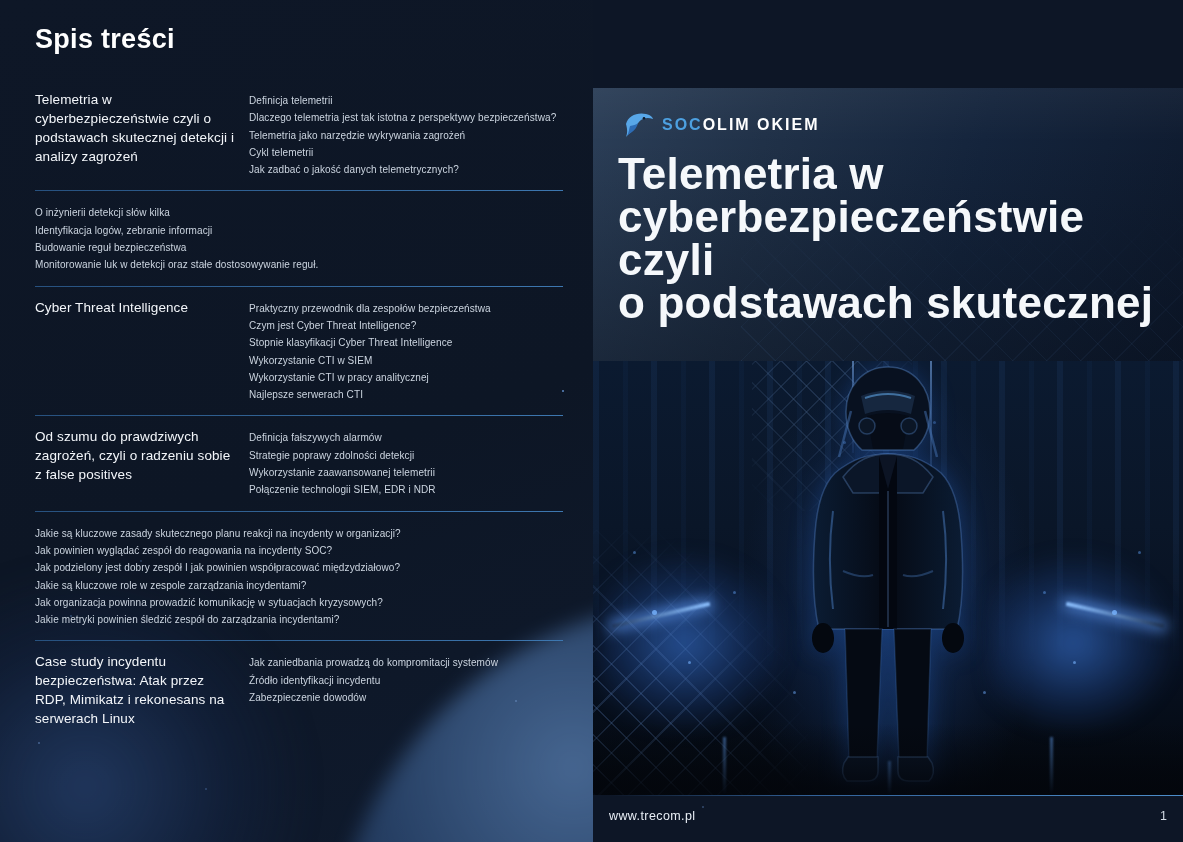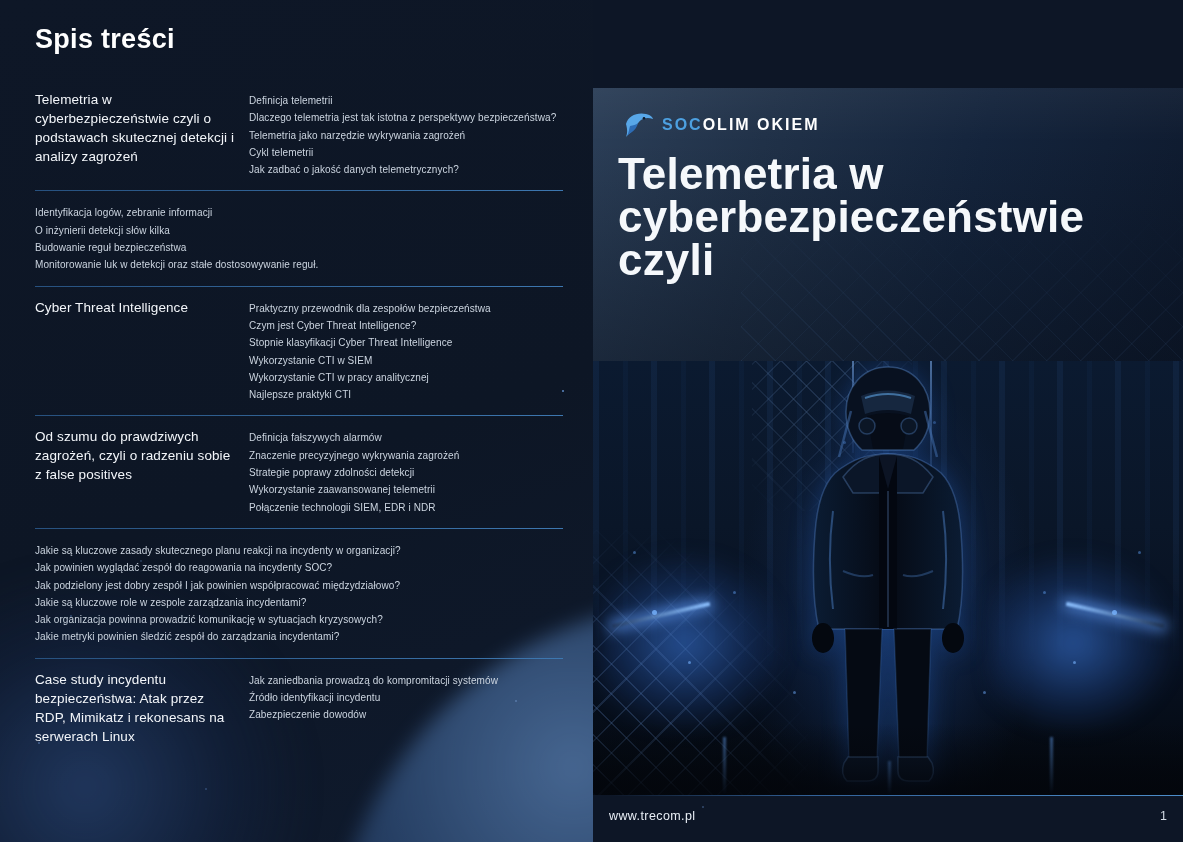--- a/index.html
+++ b/index.html
@@ -192,44 +192,43 @@
             <div class="toc-item">Definicja telemetrii</div>
             <div class="toc-item">Dlaczego telemetria jest tak istotna z perspektywy bezpieczeństwa?</div>
             <div class="toc-item">Telemetria jako narzędzie wykrywania zagrożeń</div>
             <div class="toc-item">Cykl telemetrii</div>
             <div class="toc-item">Jak zadbać o jakość danych telemetrycznych?</div>
           </div>
       </div>
 
       <div class="toc-section">
         <div class="toc-items">
+            <div class="toc-item">O inżynierii detekcji słów kilka</div>
             <div class="toc-item">Identyfikacja logów, zebranie informacji</div>
-            <div class="toc-item">O inżynierii detekcji słów kilka</div>
             <div class="toc-item">Budowanie reguł bezpieczeństwa</div>
             <div class="toc-item">Monitorowanie luk w detekcji oraz stałe dostosowywanie reguł.</div>
           </div>
       </div>
 
       <div class="toc-section">
         <div class="toc-heading">Cyber Threat Intelligence</div>
         <div class="toc-items">
             <div class="toc-item">Praktyczny przewodnik dla zespołów bezpieczeństwa</div>
             <div class="toc-item">Czym jest Cyber Threat Intelligence?</div>
             <div class="toc-item">Stopnie klasyfikacji Cyber Threat Intelligence</div>
             <div class="toc-item">Wykorzystanie CTI w SIEM</div>
             <div class="toc-item">Wykorzystanie CTI w pracy analitycznej</div>
-            <div class="toc-item">Najlepsze praktyki CTI</div>
+            <div class="toc-item">Najlepsze serwerach CTI</div>
           </div>
       </div>
 
       <div class="toc-section">
         <div class="toc-heading">Od szumu do prawdziwych zagrożeń, czyli o radzeniu sobie z false positives</div>
         <div class="toc-items">
             <div class="toc-item">Definicja fałszywych alarmów</div>
-            <div class="toc-item">Znaczenie precyzyjnego wykrywania zagrożeń</div>
             <div class="toc-item">Strategie poprawy zdolności detekcji</div>
             <div class="toc-item">Wykorzystanie zaawansowanej telemetrii</div>
             <div class="toc-item">Połączenie technologii SIEM, EDR i NDR</div>
           </div>
       </div>
 
       <div class="toc-section">
         <div class="toc-items">
             <div class="toc-item">Jakie są kluczowe zasady skutecznego planu reakcji na incydenty w organizacji?</div>
             <div class="toc-item">Jak powinien wyglądać zespół do reagowania na incydenty SOC?</div>
@@ -264,20 +263,21 @@
             <path d="M6 14 C9 13 12 13 14 11 C13 15 11 18 8 20 C6 21 4 23 3 24 C5 20 5 17 6 14 Z" fill="#2d6cb5"></path>
             <circle cx="20" cy="6.2" r="1.3" fill="#0d1829"></circle>
           </svg>
         </span>
         <span class="logo-text"><span class="logo-soc">SOC</span><span>OLIM OKIEM</span></span>
       </div>
 
       <div class="cover-title">
           <div class="cover-title-line">Telemetria w</div>
           <div class="cover-title-line">cyberbezpieczeństwie czyli</div>
+          <div class="cover-title-line">o podstawach skutecznej</div>
         </div>
     </div>
 
     <div class="photo">
       <div class="machinery"></div>
       <div class="glow-left"></div>
       <div class="glow-right"></div>
       <div class="bar-left"></div>
       <div class="bar-right"></div>
       <div class="net"></div>

